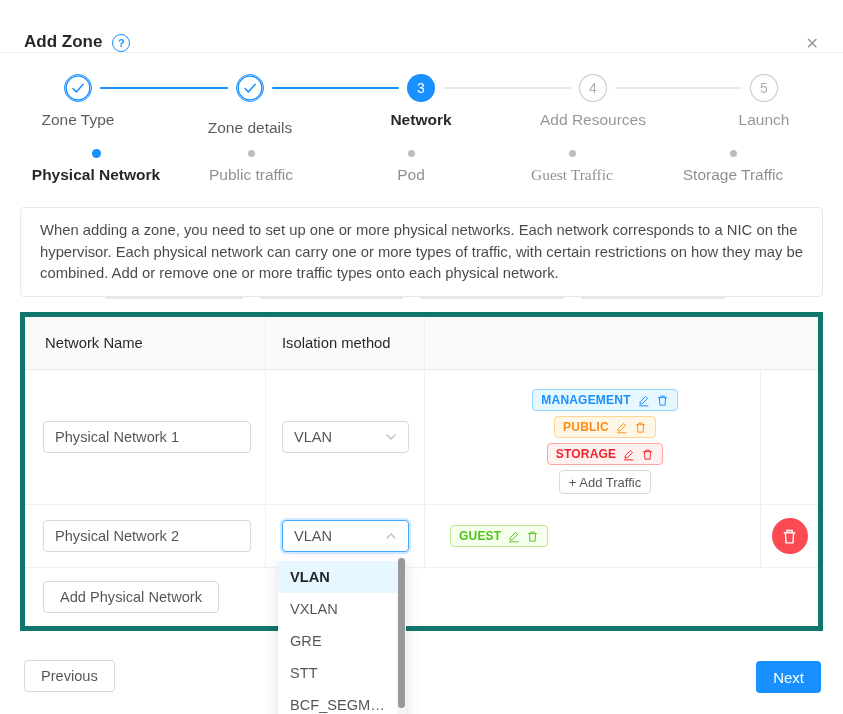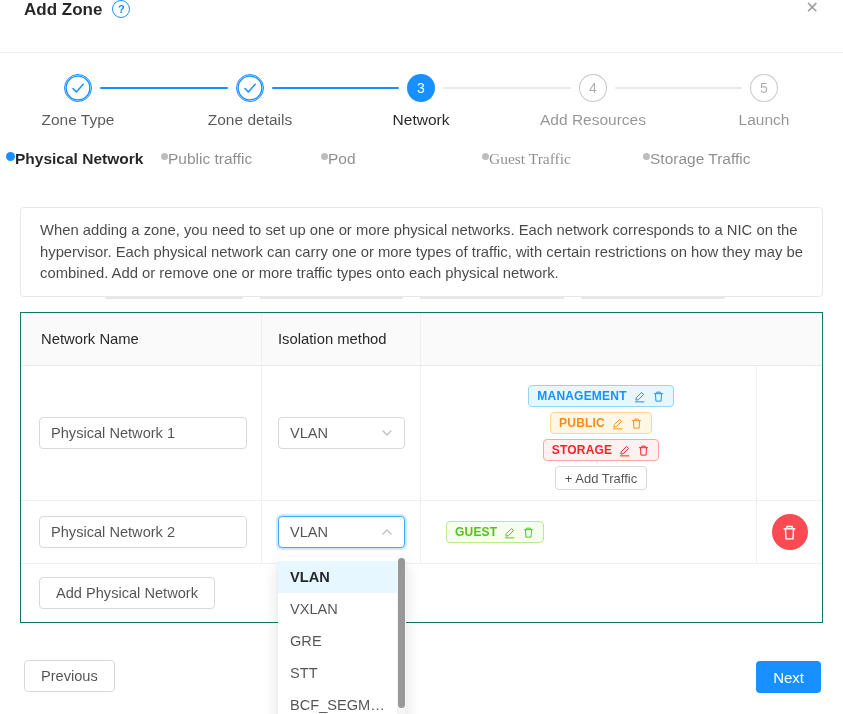--- a/index.html
+++ b/index.html
@@ -2,59 +2,59 @@
 <html><head>
 <meta charset="utf-8">
 <style>
   * { margin:0; padding:0; box-sizing:border-box; }
   html,body { width:843px; height:714px; background:#fff; }
   body { font-family:"Liberation Sans","DejaVu Sans",sans-serif; color:rgba(0,0,0,0.65); }
   #app { position:relative; width:843px; height:714px; background:#fff; overflow:hidden; }
 
   
   .modal-header { position:absolute; top:0; left:0; right:0; height:53px;
-    border-bottom:1px solid #f0f0f0; display:flex; align-items:flex-start; padding:0 24px; }
+    border-bottom:1px solid #f0f0f0; display:flex; align-items:flex-end; padding:0 24px; }
   .modal-title { font-size:17px; font-weight:700; color:rgba(0,0,0,0.85); }
   .help-icon { margin-left:10px; width:18px; height:18px; border:1.6px solid #1890ff; border-radius:50%;
     color:#1890ff; font-size:11px; font-weight:700; display:flex; align-items:center; justify-content:center; cursor:pointer; }
   .close-icon { margin-left:auto; color:#9b9b9b; font-size:16px; cursor:pointer; line-height:1; }
 
   
   .steps { position:absolute; top:74px; left:0; right:0; height:60px; }
   .step-item { position:absolute; top:0; width:180; transform:translateX(-50%); display:flex; flex-direction:column; align-items:center; width:180px; }
   .step-icon { width:28px; height:28px; border-radius:50%; display:flex; align-items:center; justify-content:center; background:#fff; }
   .step-icon.finish { border:1.5px solid #1890ff; }
   .step-icon.process { background:#1890ff; color:#fff; font-size:14px; }
   .step-icon.wait { border:1.5px solid rgba(0,0,0,0.22); color:rgba(0,0,0,0.32); font-size:14px; }
   .step-label { margin-top:9px; font-size:15.5px; }
   .step-label.finish { color:rgba(0,0,0,0.65); }
-  .step-label.process { color:rgba(0,0,0,0.85); font-weight:400; }
+  .step-label.process { color:rgba(0,0,0,0.85); font-weight:700; }
   .step-label.wait { color:rgba(0,0,0,0.42); }
   .step-connector { position:absolute; top:13px; height:1.5px; border-radius:1px; }
   .step-connector.done { background:#1890ff; }
   .step-connector.todo { background:#e9e9e9; }
 
   
   .substeps { position:absolute; top:145px; left:0; right:0; height:46px; }
-  .substep-item { position:absolute; top:0; transform:translateX(-50%); display:flex; flex-direction:row; align-items:center; width:180px; }
+  .substep-item { position:absolute; top:0; transform:translateX(-50%); display:flex; flex-direction:column; align-items:center; width:180px; }
   .sub-dot-wrap { height:16px; display:flex; align-items:center; }
   .sub-dot { border-radius:50%; }
   .sub-dot.active { width:9px; height:9px; background:#1890ff; }
   .sub-dot.wait { width:7px; height:7px; background:#bdbdbd; }
   .substep-label { margin-top:5px; font-size:15.5px; color:rgba(0,0,0,0.45); }
   .substep-label.active { color:rgba(0,0,0,0.85); font-weight:700; }
   .substep-connector { position:absolute; top:152px; height:2px; background:#e8e8e8; border-radius:1px; }
 
   
   .info-box { position:absolute; top:207px; left:20px; right:20px; height:90px;
     border:1px solid #e8e8e8; border-radius:4px; padding:12px 19px; }
   .info-text { font-size:14.8px; line-height:21.5px; color:rgba(0,0,0,0.72); }
 
   
-  .net-table { position:absolute; top:312px; left:20px; width:803px; border:1px solid #0f766e; background:#fff; }
+  .net-table { position:absolute; top:312px; left:20px; width:803px; border:5px solid #0f766e; background:#fff; }
   .t-grid { display:grid; grid-template-columns:241px 159px 336px 1fr; }
   .td { border-right:1px solid #f0f0f0; }
   .td:last-child { border-right:none; }
   .t-header { height:53px; border-bottom:1px solid #e9e9e9; background:#fafafa; }
   .t-header .td { display:flex; align-items:center; font-size:14.8px; color:rgba(0,0,0,0.85); font-weight:500; }
   .t-header .td.c1 { padding-left:20px; } .t-header .td.c2 { padding-left:16px; } .t-header .td.c3 { padding-left:19px; }
   .t-row { border-bottom:1px solid #f0f0f0; }
   .t-row.r1 { height:135px; }
   .t-row.r2 { height:63px; }
   .t-row .td.c1 { display:flex; align-items:center; padding-left:18px; }
@@ -120,21 +120,21 @@
 
     <div class="step-item" style="left:78px;">
       <span class="step-icon finish">
         <svg width="28" height="28" viewBox="0 0 28 28">
             <circle cx="14" cy="14" r="12.8" fill="none" stroke="#1890ff" stroke-width="1.5"></circle>
             <path d="M8.6 14.6 l3.6 3.6 L19.6 10" fill="none" stroke="#1890ff" stroke-width="1.6" stroke-linecap="round" stroke-linejoin="round"></path>
           </svg>
       </span>
       <span class="step-label finish">Zone Type</span>
     </div>
-    <div class="step-item" style="left:250px;">
+    <div class="step-item" style="left:250px;gap:8px;">
       <span class="step-icon finish">
         <svg width="28" height="28" viewBox="0 0 28 28">
             <circle cx="14" cy="14" r="12.8" fill="none" stroke="#1890ff" stroke-width="1.5"></circle>
             <path d="M8.6 14.6 l3.6 3.6 L19.6 10" fill="none" stroke="#1890ff" stroke-width="1.6" stroke-linecap="round" stroke-linejoin="round"></path>
           </svg>
       </span>
       <span class="step-label finish">Zone details</span>
     </div>
     <div class="step-item" style="left:421px;">
       <span class="step-icon process">3</span>

